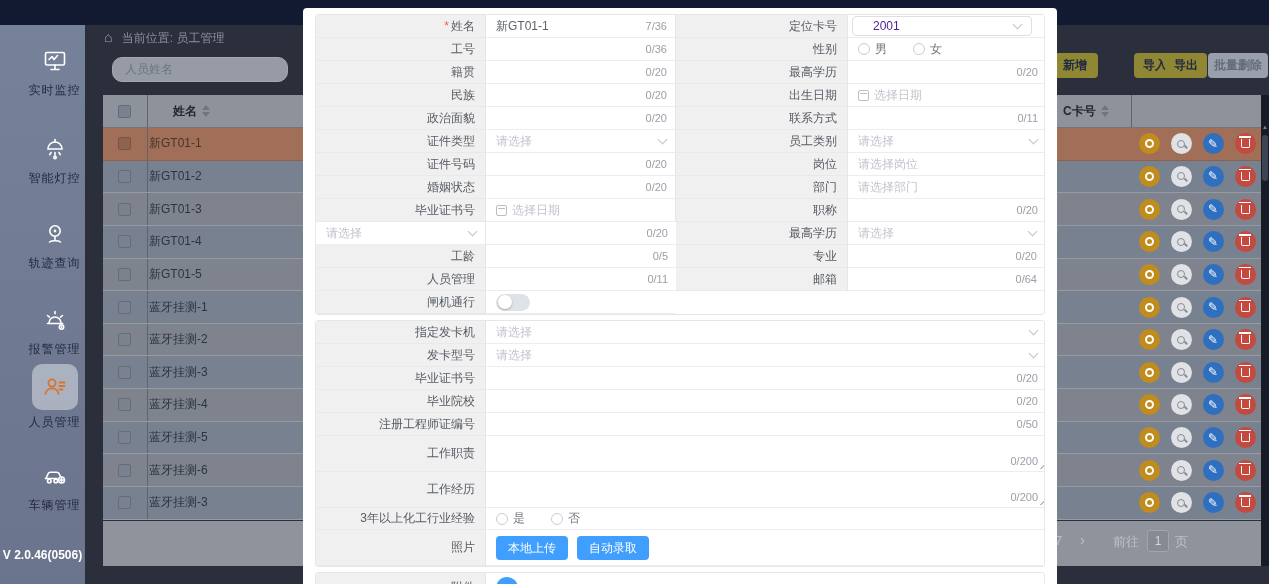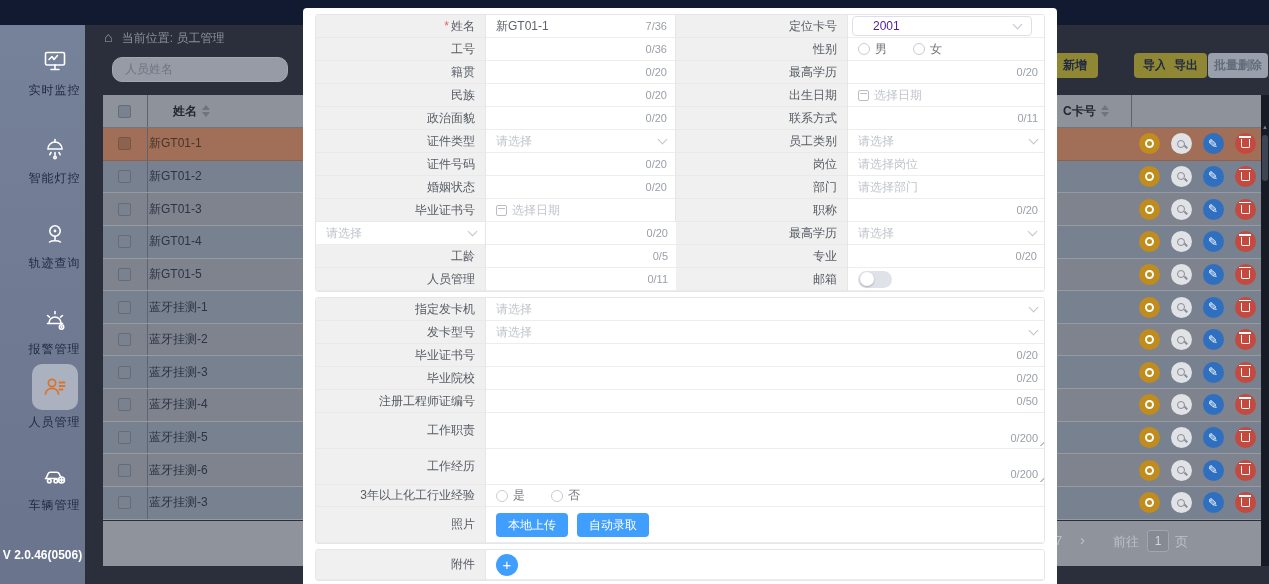--- a/index.html
+++ b/index.html
@@ -674,20 +674,26 @@
       <div class="ml">
           <span>人员管理</span>
         </div>
       <div class="mf">
           <span class="counter">0/11</span>
         </div>
 
       <div class="ml">
           <span>邮箱</span>
         </div>
+      <div class="mf bdr">
+          <span class="counter">0/64</span>
+        </div>
+      <div class="ml">
+          <span>闸机通行</span>
+        </div>
       <div class="mf">
           <span class="switch"></span>
         </div>
     </div>
 
     <div class="msec sec2">
       <div class="ml">
           <span>指定发卡机</span>
         </div>
       <div class="mf">

